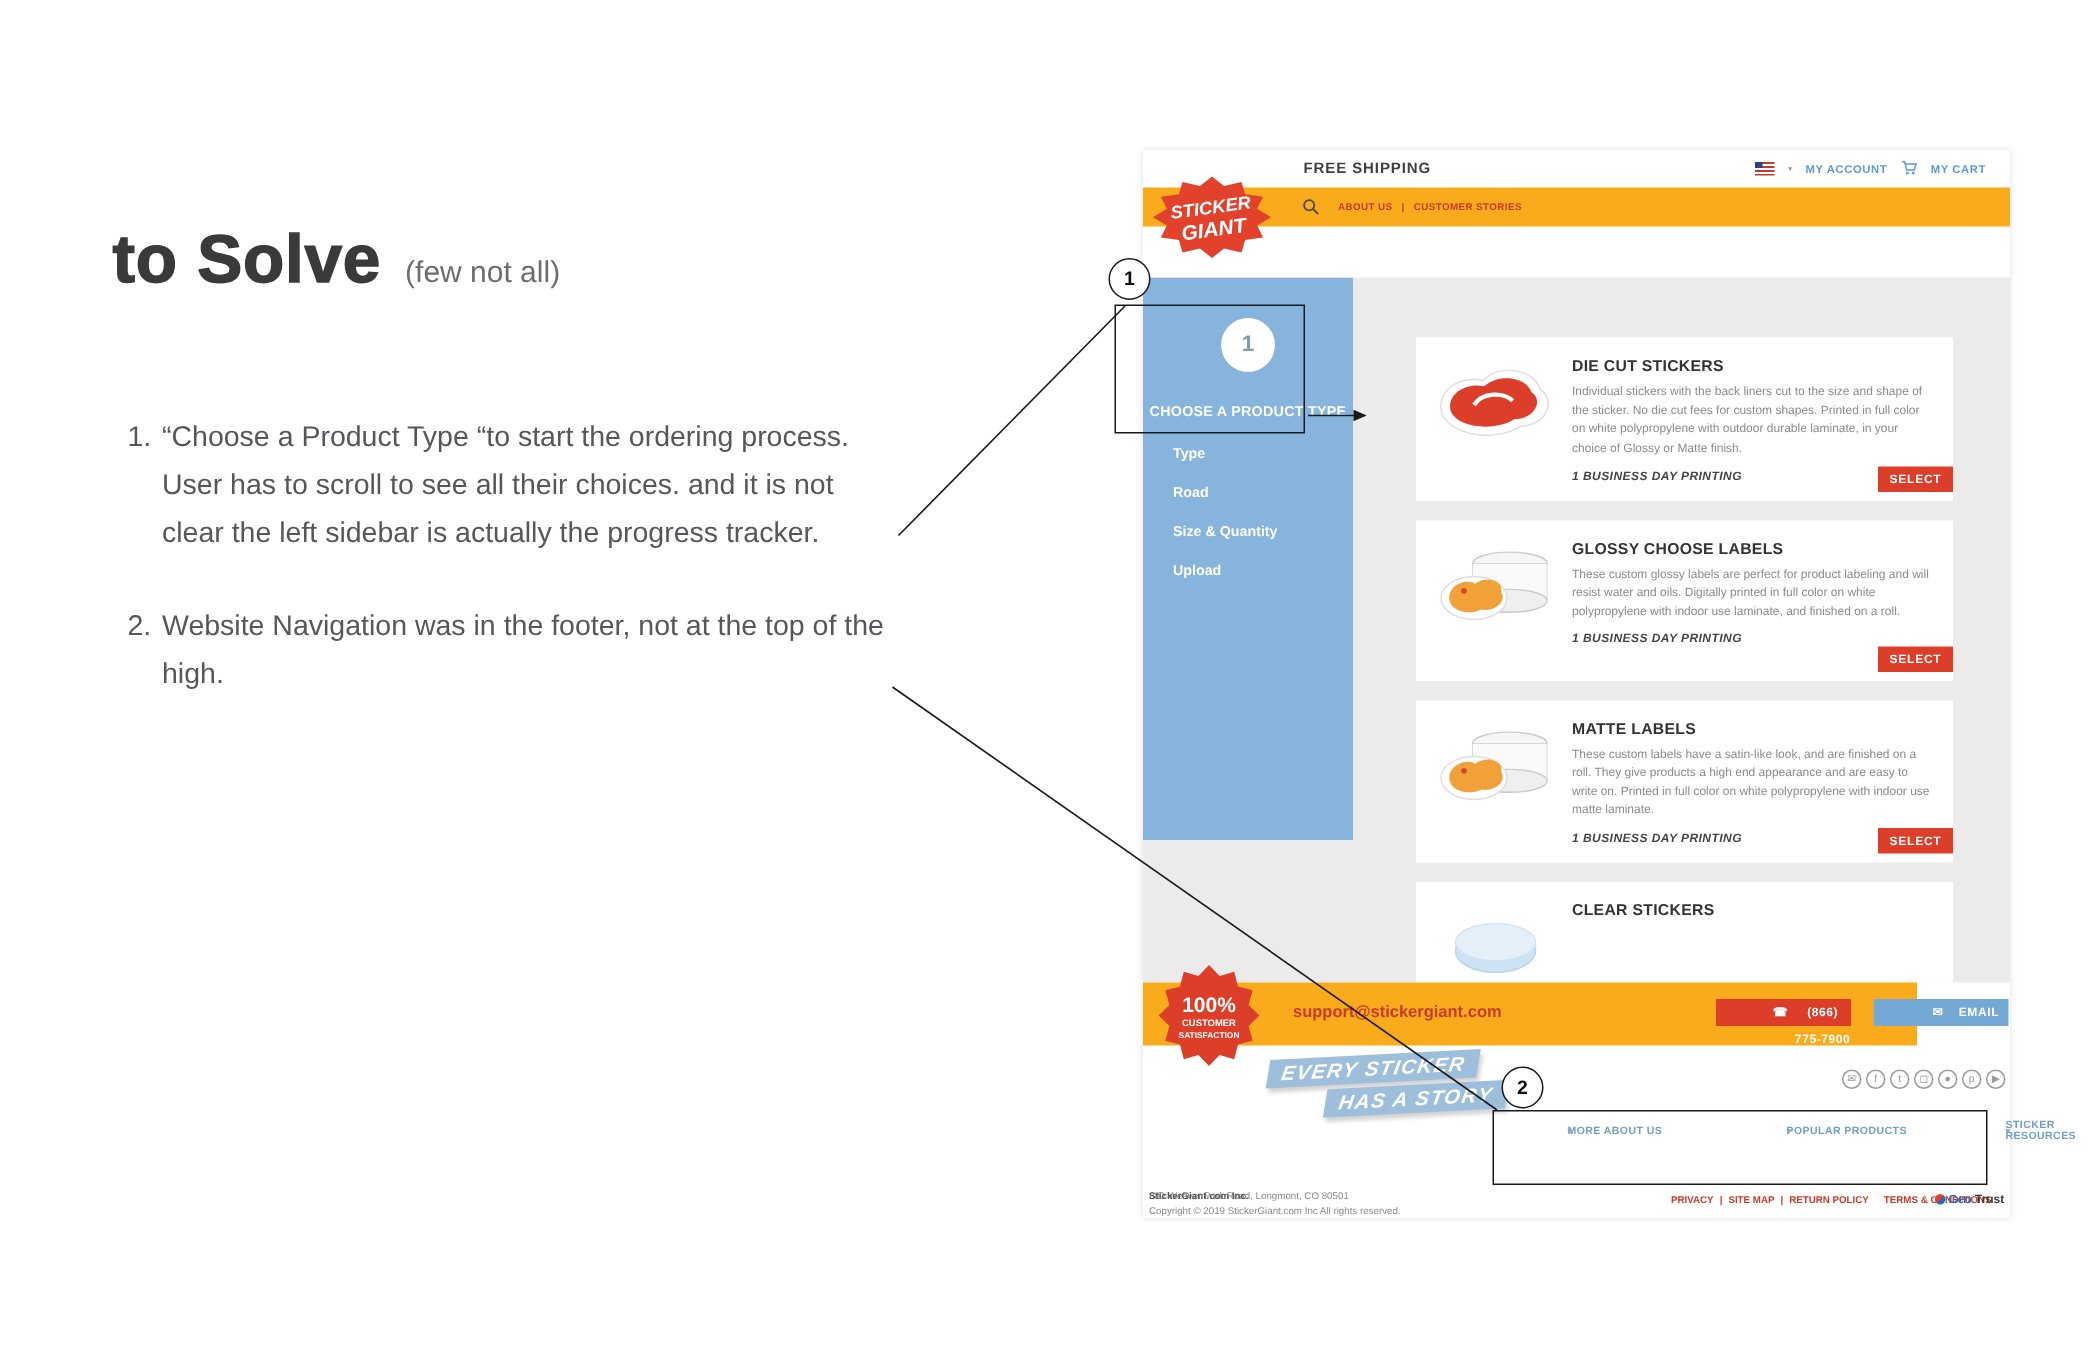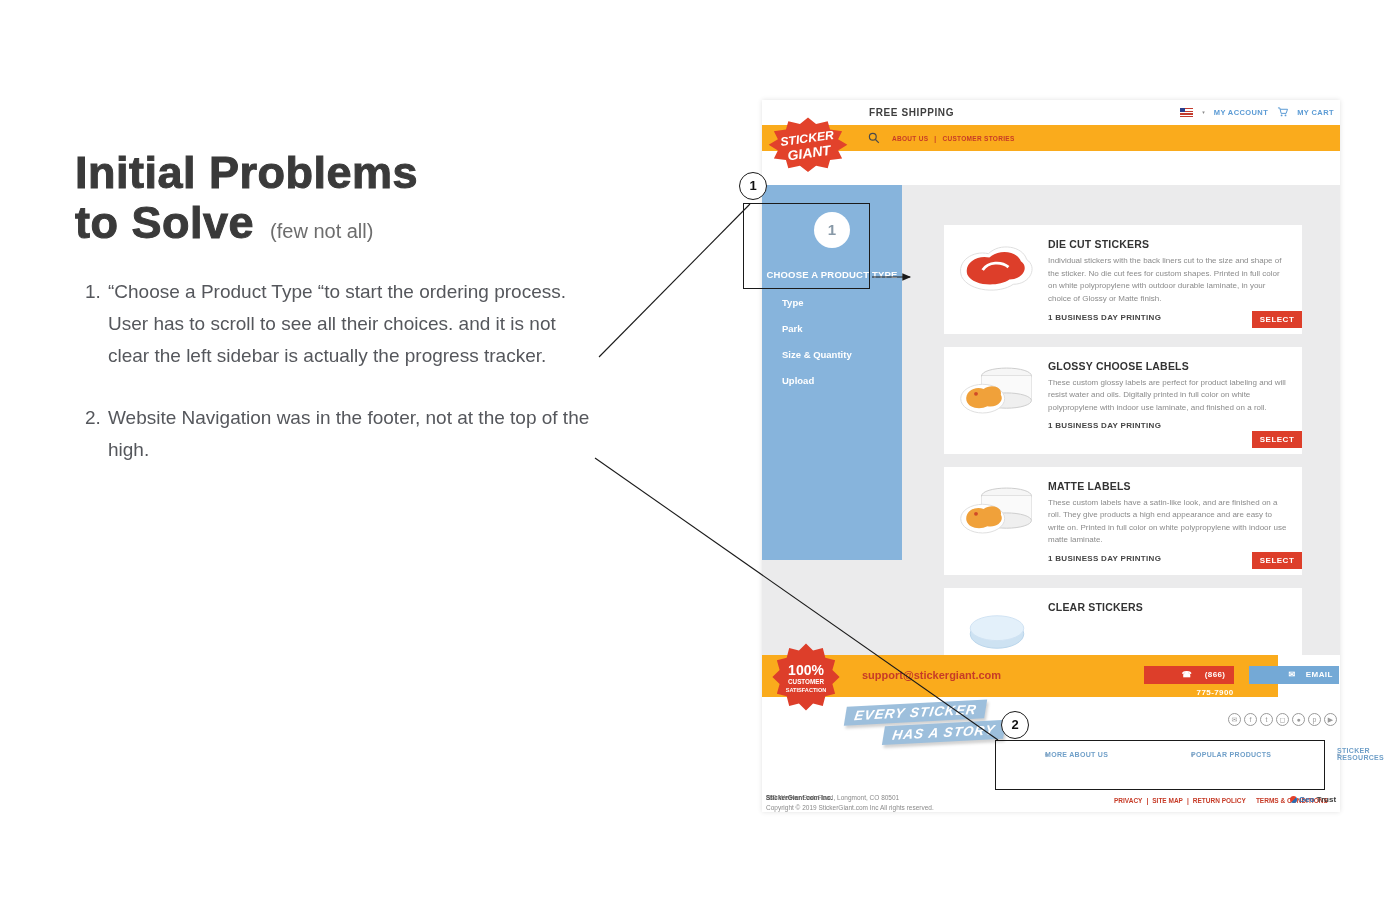--- a/index.html
+++ b/index.html
@@ -21,21 +21,21 @@
   .p-extra { margin-left:23px; margin-top:34px; width:440px; }
 
   
   .site { position:absolute; left:738px; top:100px; width:578px; height:712px;
           background:#fff; box-shadow:0 0 5px rgba(0,0,0,.12);margin-left:24px; }
   .site * { position:absolute; }
 
   .topbar { top:0; left:0; width:578px; height:25px; background:#fff; }
   .free-shipping { position:absolute; left:107px; top:7px; font-size:10px; font-weight:bold;
                    color:#3f3f3f; letter-spacing:.6px; }
-  .topbar-right { position:absolute; right:6px; top:7px; display:flex; gap:9px;
+  .topbar-right { position:absolute; right:16px; top:7px; display:flex; gap:9px;
                   align-items:center; position:absolute; }
   .topbar-right > * { position:static; }
   .flag { width:13px; height:9px; display:inline-block; position:relative;
           background:repeating-linear-gradient(180deg,#C23B2E 0 1.3px,#fff 1.3px 2.6px); }
   .flag::after { content:""; position:absolute; left:0; top:0; width:5px; height:4.5px; background:#2B3F8C; }
   .tb-caret { font-size:5px; color:#8a8a8a; }
   .tb-link { font-size:7.5px; font-weight:bold; color:#5B9BD5; letter-spacing:.4px; cursor:pointer; }
 
   .mainnav { top:25px; left:0; width:578px; height:26px; background:#FAAB1C; }
   .search-icon { position:absolute; left:106px; top:7px; }
@@ -58,21 +58,21 @@
                   margin-bottom:15px; cursor:pointer; }
 
   .cards { left:182px; top:40px; width:358px; }
   .card { position:static; display:block; position:relative; background:#fff;
           padding:13px 10px 12px 104px; min-height:107px; margin-bottom:13px; }
   .card * { position:static; }
   .card-img { position:absolute; left:10px; top:15px; width:86px; height:58px; }
   .card-title { display:block; font-weight:bold; font-size:10.5px; color:#333;
                 margin-bottom:5px; letter-spacing:.2px; }
   .card-desc { display:block; font-size:8px; color:#8b8b8b; line-height:1.58; margin-bottom:7px; width:240px; }
-  .card-print { display:block; font-size:8px; font-weight:bold; color:#454545; letter-spacing:.3px; }
+  .card-print { display:block; font-size:8px; font-weight:bold; color:#454545; letter-spacing:.3px;font-style:italic; }
   .select-btn { position:absolute; right:0; bottom:6px; width:50px; height:17px;
                 background:#DD3E2A; color:#fff; font-weight:bold; font-size:8px;
                 text-align:center; line-height:17px; letter-spacing:.5px; cursor:pointer; }
   .card.clipped { margin-top:10px; }
 
   .footerbar { top:555px; left:0; width:516px; height:42px; background:#FAAB1C; z-index:2; }
   .badge { position:absolute; left:8px; top:-13px; width:72px; height:70px; }
   .support-email { position:absolute; left:100px; top:14px; font-size:11px; font-weight:bold; color:#C73B27; }
   .bar-btn { position:absolute; top:11px; width:90px; height:18px; color:#fff; font-weight:bold;
              font-size:8px; text-align:center; line-height:18px; letter-spacing:.4px; cursor:pointer; }
@@ -114,21 +114,20 @@
                   border:1.6px solid #1a1a1a; border-radius:50%; text-align:center;
                   line-height:25px; font-size:13px; font-weight:bold; color:#111; }
   .annot-box { position:absolute; z-index:8; border:1.4px solid #1a1a1a; background:transparent; }
 </style>
 </head>
 <body>
 
 <div id="canvas">
 
   <h1 class="headline">
-    <div>Initial Problems</div>
     <div><span>to Solve</span><span class="hl-note">(few not all)</span></div>
   </h1>
 
   <div class="problems">
     <div class="problem">
       <span class="p-num">1.</span>
       <span class="p-text">“Choose a Product Type “to start the ordering process.  User has to scroll to see all their choices. and it is not clear the left sidebar is actually the progress tracker.</span>
     </div>
     <div class="problem">
       <span class="p-num">2.</span>
@@ -172,21 +171,21 @@
       </g>
     </svg>
 
     <div class="main">
 
       <div class="sidebar">
         <span class="step-circle">1</span>
         <span class="sidebar-title">CHOOSE A PRODUCT TYPE</span>
         <span class="sidebar-items">
           <span class="sidebar-item">Type</span>
-          <span class="sidebar-item">Park</span>
+          <span class="sidebar-item">Road</span>
           <span class="sidebar-item">Size &amp; Quantity</span>
           <span class="sidebar-item">Upload</span>
         </span>
       </div>
 
       <div class="cards">
 
         <div class="card">
           <svg class="card-img" viewBox="0 0 90 60">
             <path d="M8,38 C2,22 20,10 36,14 C48,2 72,6 76,20 C88,28 80,46 62,46 C48,56 16,54 8,38 Z" fill="#fff" stroke="#ddd"></path>

